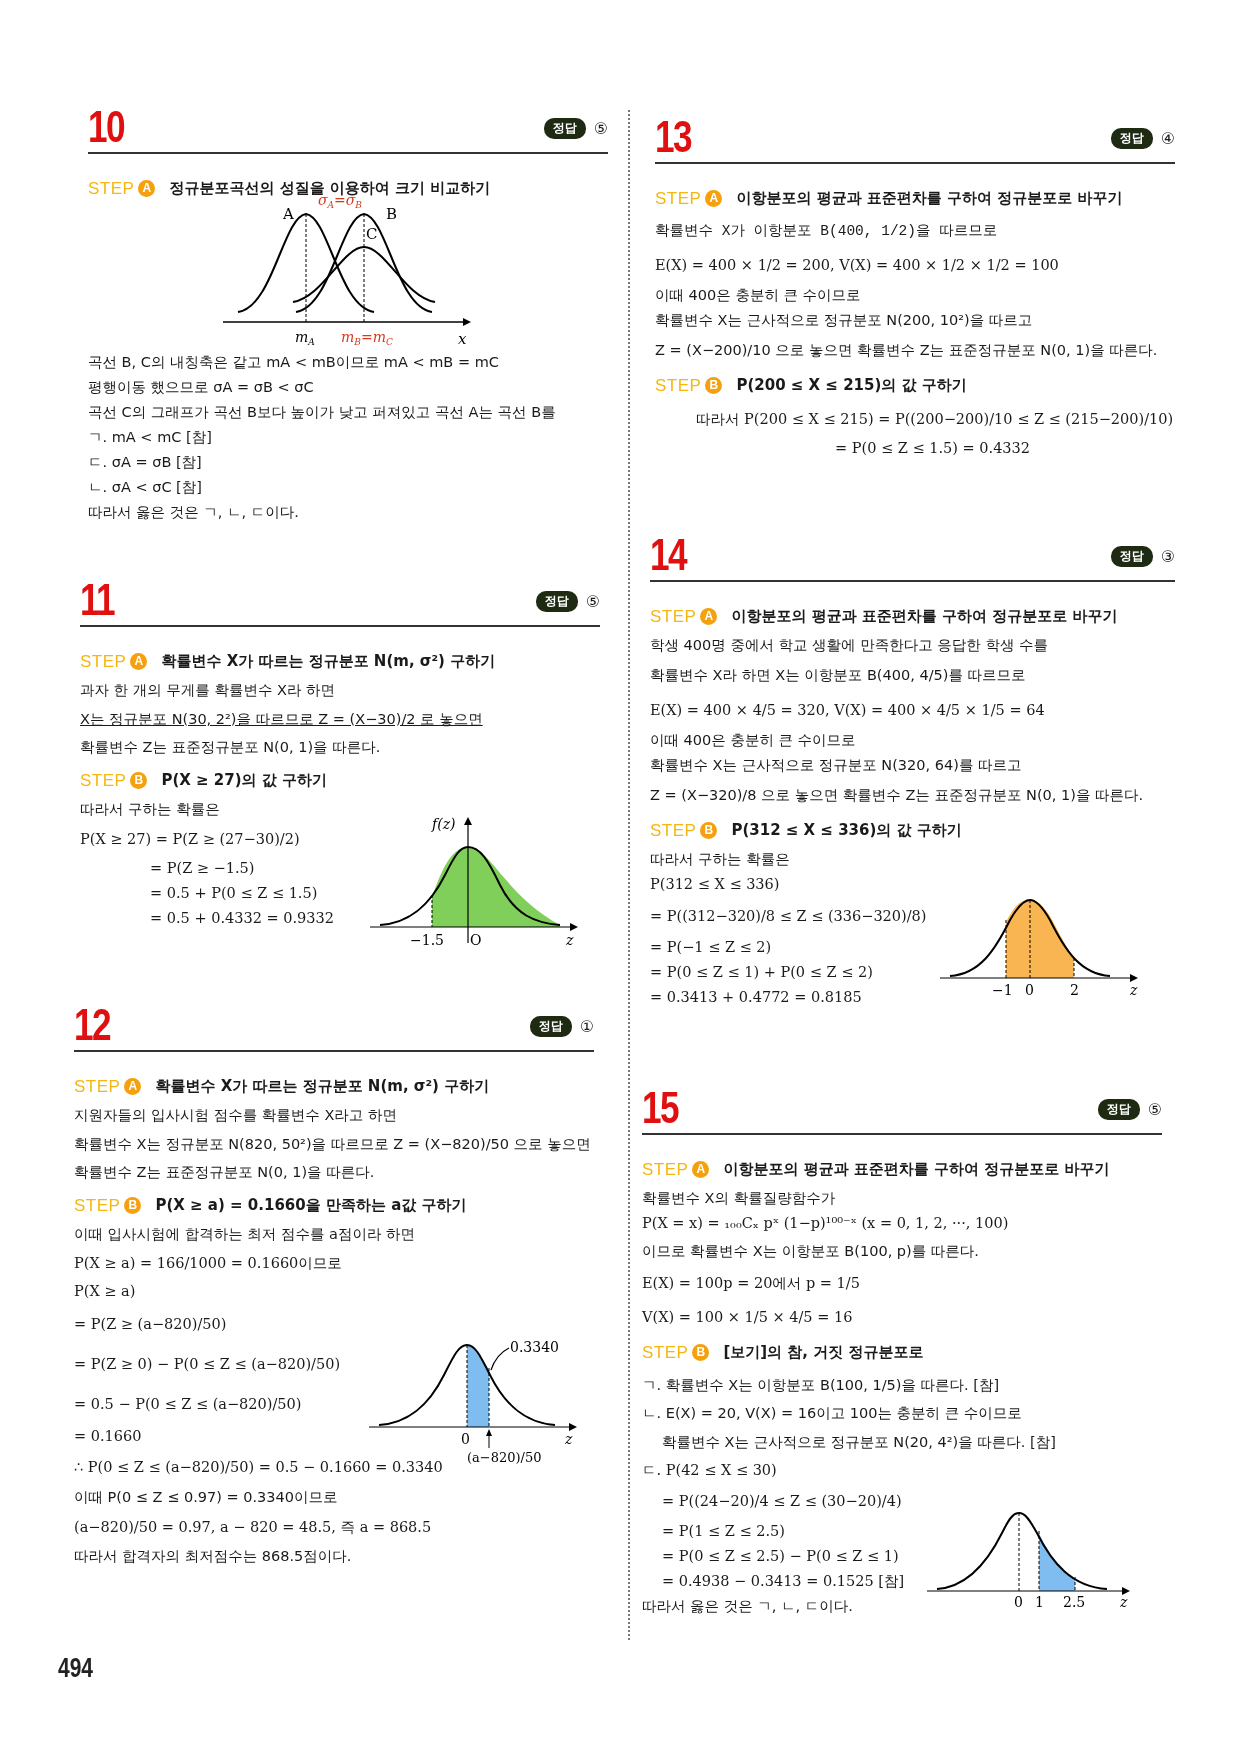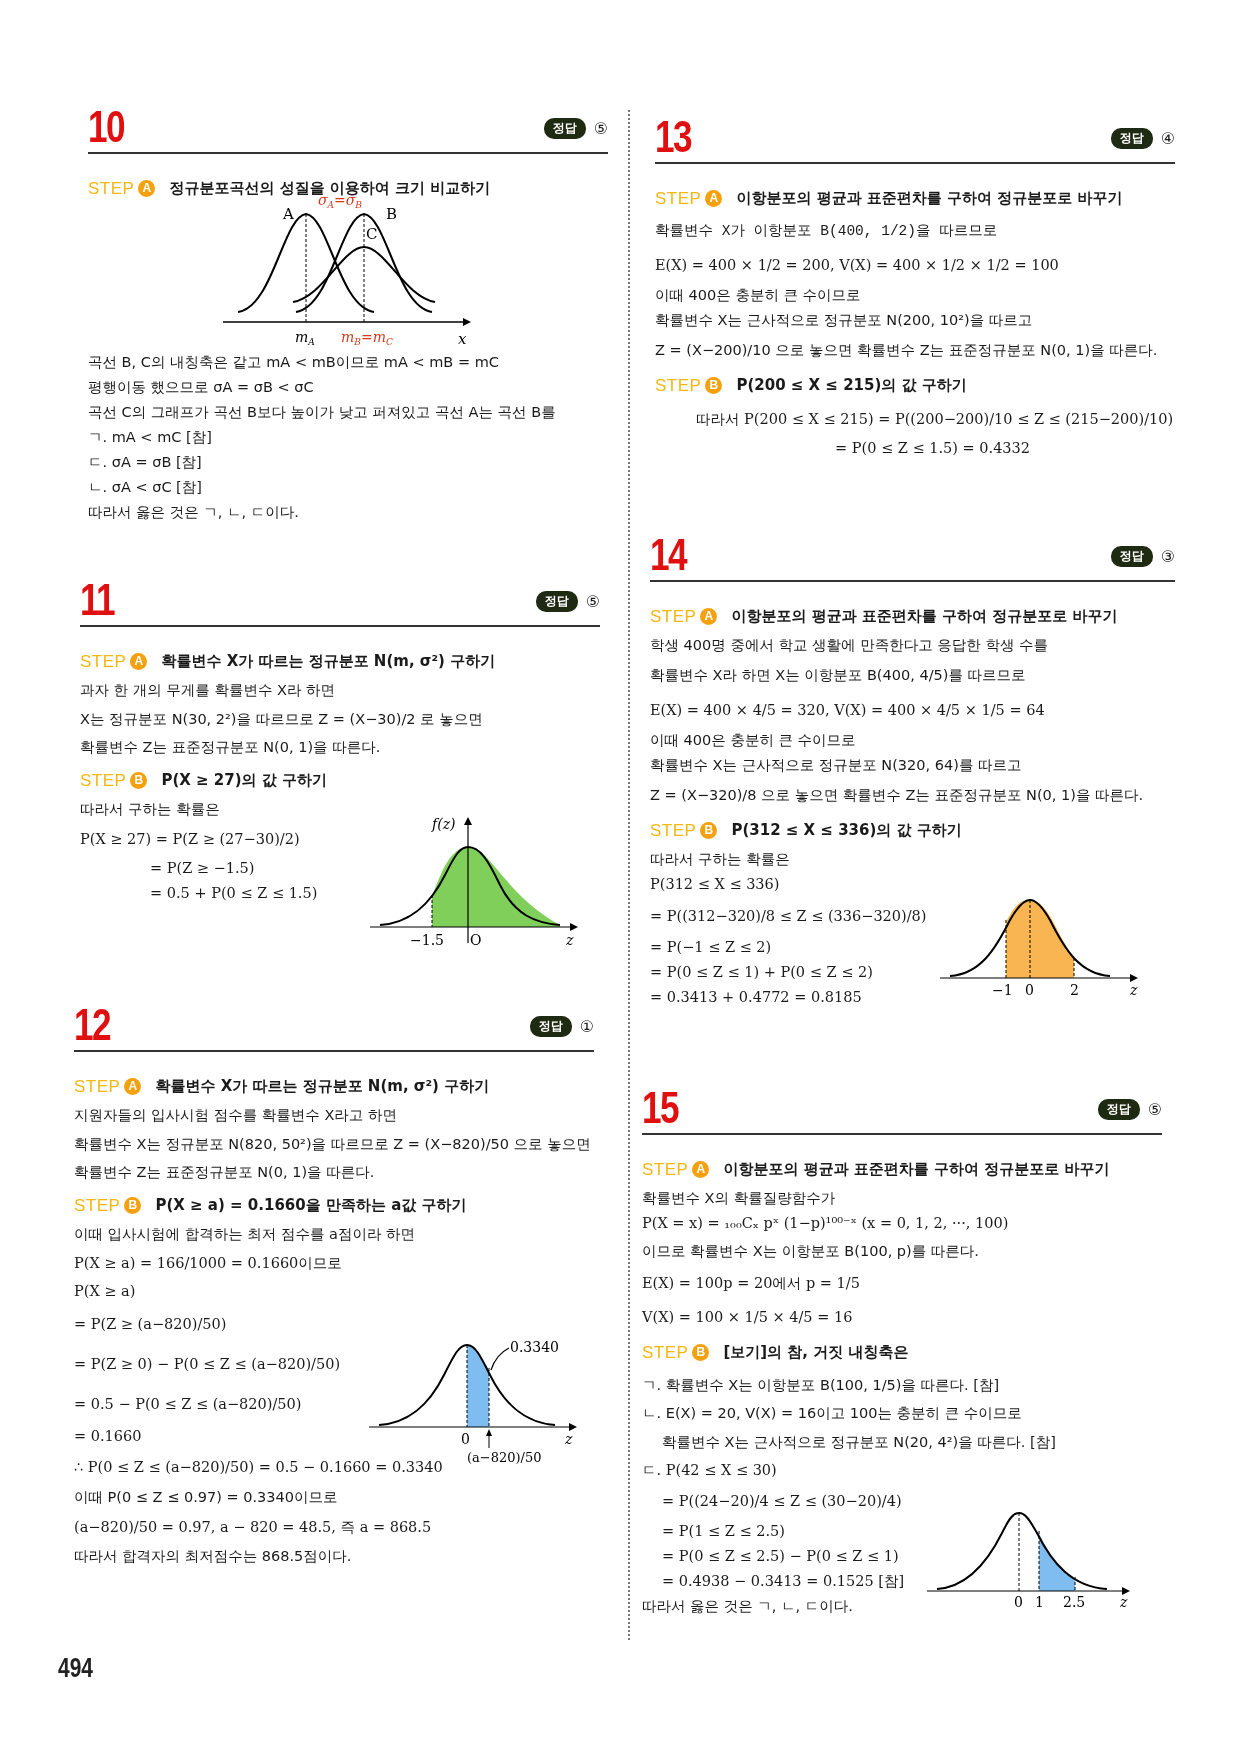--- a/index.html
+++ b/index.html
@@ -87,31 +87,32 @@
     <span class="answer-val">⑤</span>
   </div>
   <div class="rule"></div>
   <div class="body">
     <div class="step">
       <span class="step-word">STEP</span>
       <span class="step-letter">A</span>
       <span>확률변수 X가 따르는 정규분포 N(m, σ²) 구하기</span>
     </div>
     <div class="line">과자 한 개의 무게를 확률변수 X라 하면</div>
-    <div class="line" style="line-height:32px;">X는 정규분포 N(30, 2²)을 따르므로 Z = (X−30)/2 로 놓으면</div>
+    <div class="line" style="line-height:32px;text-decoration:underline;">X는 정규분포 N(30, 2²)을 따르므로 Z = (X−30)/2 로 놓으면</div>
     <div class="line">확률변수 Z는 표준정규분포 N(0, 1)을 따른다.</div>
     <div class="step" style="margin-top:8px;">
       <span class="step-word">STEP</span>
       <span class="step-letter">B</span>
       <span>P(X ≥ 27)의 값 구하기</span>
     </div>
     <div class="line">따라서 구하는 확률은</div>
     <div class="line math" style="line-height:34px;">P(X ≥ 27) = P(Z ≥ (27−30)/2)</div>
     <div class="line math indent">= P(Z ≥ −1.5)</div>
     <div class="line math indent">= 0.5 + P(0 ≤ Z ≤ 1.5)</div>
+    <div class="line math indent">= 0.5 + 0.4332 = 0.9332</div>
   </div>
   <div class="figure" style="left:290px; top:240px;">
     <svg width="210" height="140" viewBox="0 0 210 140">
       <path d="M62,82 C70,60 80,32 98,32 C120,32 135,80 190,110 L190,112 L62,112 Z" fill="#7fcf5a"></path>
       <path d="M10,110 C40,108 60,90 75,60 C85,40 90,32 98,32 C110,32 118,45 130,70 C145,100 165,108 190,110" fill="none" stroke="#000" stroke-width="2"></path>
       <line x1="0" y1="112" x2="200" y2="112" stroke="#000" stroke-width="1.2"></line>
       <polygon points="200,108 208,112 200,116" fill="#000"></polygon>
       <line x1="98" y1="128" x2="98" y2="8" stroke="#000" stroke-width="1.2"></line>
       <polygon points="94,10 98,2 102,10" fill="#000"></polygon>
       <line x1="62" y1="80" x2="62" y2="112" stroke="#000" stroke-dasharray="3,2"></line>
@@ -265,21 +266,21 @@
       <span>이항분포의 평균과 표준편차를 구하여 정규분포로 바꾸기</span>
     </div>
     <div class="line">확률변수 X의 확률질량함수가</div>
     <div class="line math">P(X = x) = ₁₀₀Cₓ pˣ (1−p)¹⁰⁰⁻ˣ (x = 0, 1, 2, ···, 100)</div>
     <div class="line" style="line-height:30px;">이므로 확률변수 X는 이항분포 B(100, p)를 따른다.</div>
     <div class="line math" style="line-height:34px;">E(X) = 100p = 20에서 p = 1/5</div>
     <div class="line math" style="line-height:34px;">V(X) = 100 × 1/5 × 4/5 = 16</div>
     <div class="step" style="margin-top:6px;">
       <span class="step-word">STEP</span>
       <span class="step-letter">B</span>
-      <span>[보기]의 참, 거짓 내칭축은</span>
+      <span>[보기]의 참, 거짓 정규분포로</span>
     </div>
     <div class="line" style="line-height:32px;">ㄱ. 확률변수 X는 이항분포 B(100, 1/5)을 따른다. [참]</div>
     <div class="line">ㄴ. E(X) = 20, V(X) = 16이고 100는 충분히 큰 수이므로</div>
     <div class="line indent2" style="line-height:32px;">확률변수 X는 근사적으로 정규분포 N(20, 4²)을 따른다. [참]</div>
     <div class="line math">ㄷ. P(42 ≤ X ≤ 30)</div>
     <div class="line math indent2" style="line-height:36px;">= P((24−20)/4 ≤ Z ≤ (30−20)/4)</div>
     <div class="line math indent2">= P(1 ≤ Z ≤ 2.5)</div>
     <div class="line math indent2">= P(0 ≤ Z ≤ 2.5) − P(0 ≤ Z ≤ 1)</div>
     <div class="line math indent2">= 0.4938 − 0.3413 = 0.1525 [참]</div>
     <div class="line">따라서 옳은 것은 ㄱ, ㄴ, ㄷ이다.</div>

